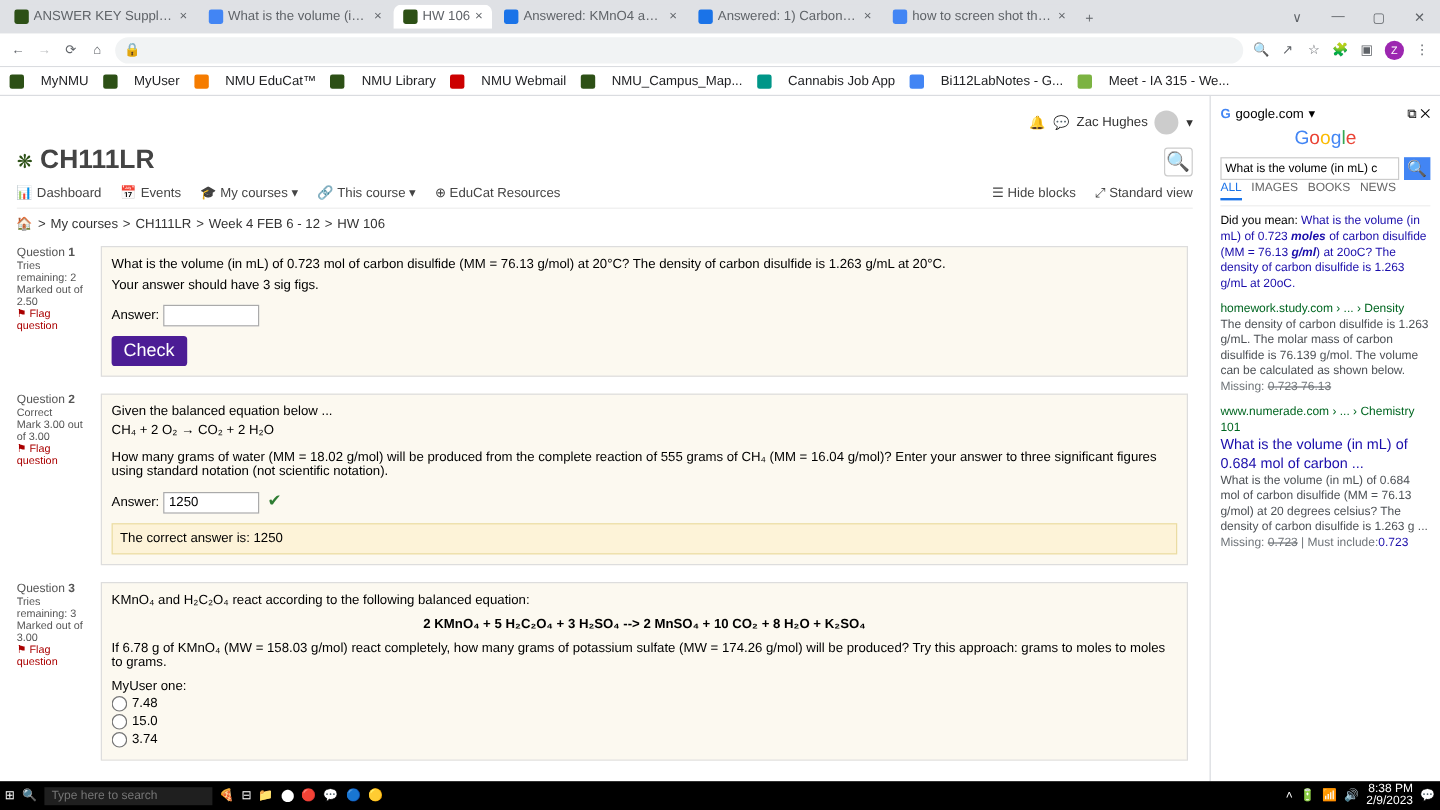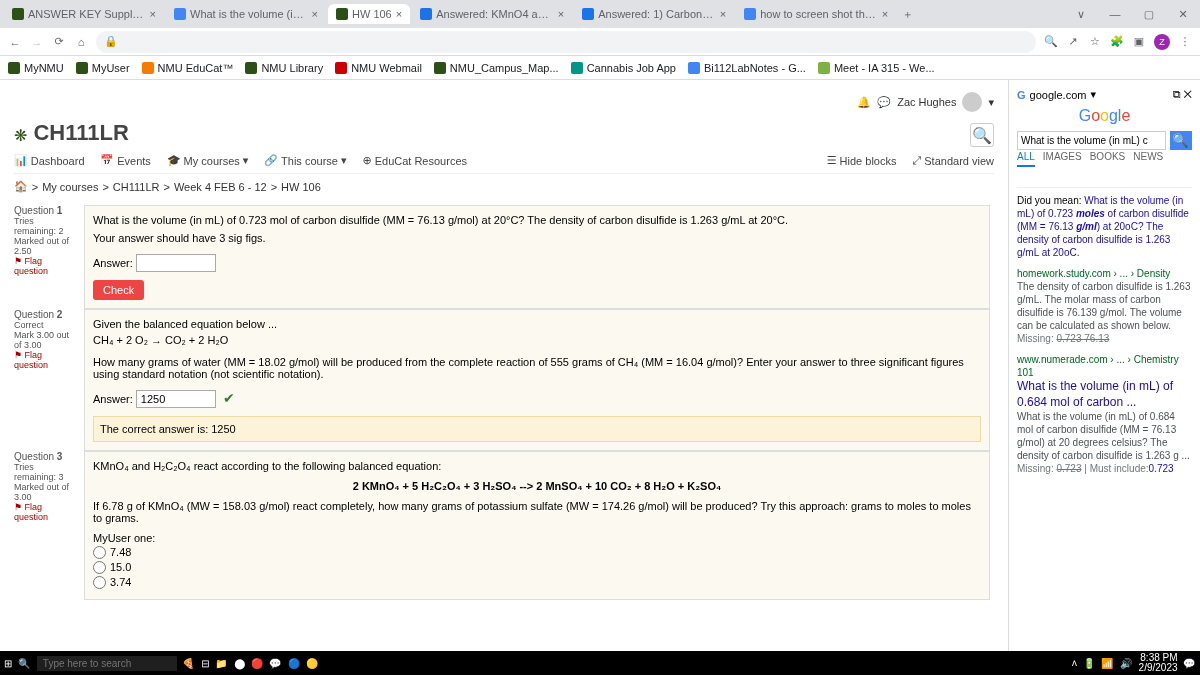--- a/index.html
+++ b/index.html
@@ -6,65 +6,65 @@
 body{width:1200px;height:675px;background:#f5f5f5;overflow:hidden;position:relative}
 .chrome-bar{height:28px;background:#dfe1e5;display:flex;align-items:center;padding:0 4px;font-size:11px;color:#5f6368}
 .tab{display:flex;align-items:center;gap:4px;padding:4px 8px;border-radius:6px 6px 0 0;max-width:160px;white-space:nowrap;overflow:hidden;text-overflow:ellipsis;background:#dfe1e5}
 .tab.active{background:#fff}
 .tab .fav{width:12px;height:12px;border-radius:2px;flex:none}
 .tab .close{margin-left:auto;flex:none}
 .url-bar{height:28px;background:#fff;display:flex;align-items:center;padding:0 8px;gap:8px;font-size:11px;color:#5f6368;border-bottom:1px solid #dadce0}
 .url-box{flex:1;display:flex;align-items:center;gap:4px;background:#f1f3f4;border-radius:14px;padding:2px 8px;height:22px}
 .icon{width:14px;height:14px;display:inline-flex;align-items:center;justify-content:center}
 .bookmarks{height:24px;background:#fff;display:flex;align-items:center;padding:0 8px;gap:12px;font-size:11px;color:#202124;border-bottom:1px solid #dadce0}
-.bm{display:flex;align-items:center;gap:4px}
+.bm{display:flex;align-items:center;gap:14px}
 .bm .fav{width:12px;height:12px;flex:none}
 .page{display:flex;height:calc(100% - 28px - 28px - 24px - 24px)}
 .main{flex:1;background:#fff;padding:8px 14px;overflow:hidden;position:relative}
 .sidebar-right{width:192px;background:#fff;border-left:1px solid #dadce0;padding:8px;font-size:11px}
 .topbar{display:flex;align-items:center;justify-content:space-between;background:#fff;padding:4px 0}
 .topbar-right{display:flex;align-items:center;gap:6px;font-size:11px;color:#333}
 .avatar{width:20px;height:20px;border-radius:50%;background:#ccc}
 .course-title{font-size:22px;color:#444;margin:4px 0 8px}
 .course-nav{display:flex;gap:16px;font-size:11px;color:#444;border-bottom:1px solid #eee;padding-bottom:6px}
 .course-nav .item{display:flex;align-items:center;gap:3px}
 .course-nav .right{margin-left:auto}
 .breadcrumb{font-size:11px;color:#333;padding:6px 0;display:flex;gap:4px;align-items:center}
 .content{display:flex;gap:14px;margin-top:6px}
 .quiz-nav{width:240px;border:1px dashed #999;padding:6px;font-size:11px}
 .quiz-nav h4{font-weight:normal;margin-bottom:6px}
 .qnums{display:flex;gap:4px;margin-bottom:6px}
 .qnum{width:24px;height:28px;border:1px solid #999;display:flex;flex-direction:column;align-items:center;font-size:10px}
 .qnum .n{flex:1;display:flex;align-items:center;justify-content:center}
 .qnum .bar{width:100%;height:8px}
 .quiz-nav a{color:#00698c;text-decoration:none;font-size:10px}
-.questions{flex:1;display:flex;flex-direction:column;overflow-y:auto;max-height:440px;padding-right:4px}
+.questions{flex:1;display:flex;flex-direction:column;gap:14px;overflow-y:auto;max-height:440px;padding-right:4px}
 .qblock{display:flex;gap:10px}
 .qmeta{width:60px;font-size:9px;color:#555}
 .qmeta .num{font-size:10px}
 .qmeta .flag{color:#a00}
 .qbody{flex:1;border:1px solid #ddd;padding:8px;font-size:11px;background:#fcf9f0}
 .qbody .ans{margin-top:10px}
 .qbody input[type=text]{border:1px solid #aaa;padding:2px 4px;font-size:11px;width:80px}
-.check-btn{background:#ef4444;color:#fff;border:none;padding:4px 10px;border-radius:3px;font-size:11px;margin-top:8px}
+.check-btn{background:#4c1d95;color:#fff;border:none;padding:4px 10px;border-radius:3px;font-size:15px;margin-top:8px}
 .feedback{background:#fdf3d8;border:1px solid #eadca3;padding:6px;margin-top:8px;font-size:11px}
 .radio-row{display:flex;align-items:flex-start;gap:4px;margin:2px 0}
 .google-panel{position:relative}
 .google-hdr{display:flex;justify-content:space-between;align-items:center;margin-bottom:6px}
 .google-logo{font-size:16px;font-weight:500;text-align:center;margin:2px 0 6px}
 .google-logo span:nth-child(1){color:#4285f4}
 .google-logo span:nth-child(2){color:#ea4335}
 .google-logo span:nth-child(3){color:#fbbc05}
 .google-logo span:nth-child(4){color:#4285f4}
 .google-logo span:nth-child(5){color:#34a853}
 .google-logo span:nth-child(6){color:#ea4335}
 .g-search{display:flex;gap:4px;margin-bottom:1px}
 .g-search input{flex:1;border:1px solid #ccc;padding:3px;font-size:10px}
 .g-search button{width:22px;background:#4285f4;border:none;color:#fff}
-.g-tabs{display:flex;gap:8px;font-size:10px;color:#666;border-bottom:1px solid #eee;padding-bottom:20px;margin-bottom:6px}
+.g-tabs{display:flex;gap:8px;font-size:10px;color:#666;border-bottom:1px solid #eee;padding-bottom:4px;margin-bottom:6px}
 .g-tabs .active{color:#1a73e8;border-bottom:2px solid #1a73e8;padding-bottom:3px}
 .g-result{font-size:10px;margin-bottom:8px;line-height:1.3}
 .g-result .title{color:#1a0dab;font-size:12px}
 .g-result .site{color:#006621}
 .g-result .snip{color:#4d5156}
 .g-result .miss{color:#70757a}
 .g-result .miss s{text-decoration:line-through}
 .taskbar{position:absolute;bottom:0;left:0;right:0;height:24px;background:#000000;display:flex;align-items:center;gap:6px;padding:0 4px;color:#fff;font-size:10px}
 .task-search{background:#1f1f1f;border:none;color:#ccc;padding:2px 6px;font-size:10px;width:140px}
 .tray{margin-left:auto;display:flex;align-items:center;gap:6px}

